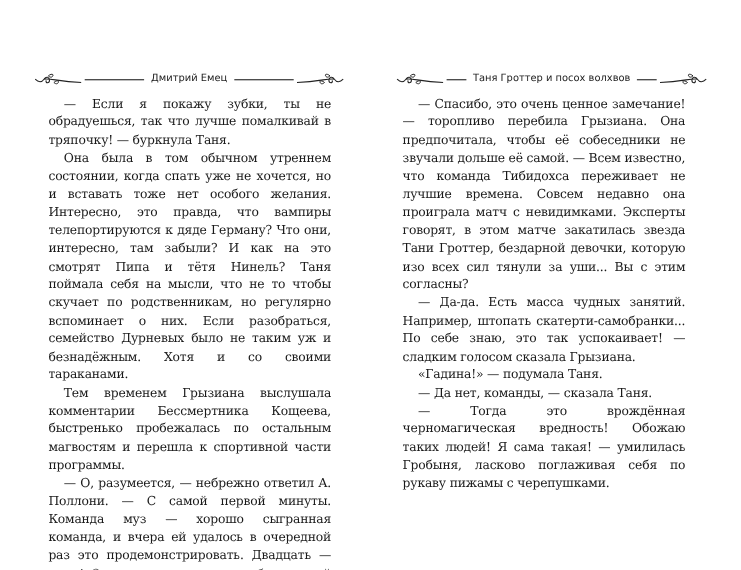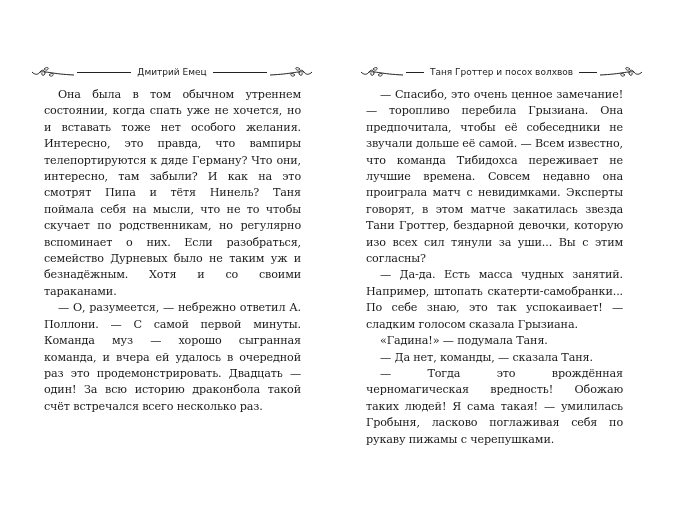--- a/index.html
+++ b/index.html
@@ -36,21 +36,23 @@
     <span class="running-title">Дмитрий Емец</span>
     <div class="rule"></div>
     <svg class="ornament" width="44" height="14" viewBox="0 0 44 14" style="transform:scaleX(-1)">
       <path d="M2 7 C5 10 8 10 10 7 C12 4 15 5 15 8 C15 11 11 11 12 8 M10 7 C16 6 22 9 44 10" fill="none" stroke="#222" stroke-width="1"></path>
       <path d="M14 4 C16 2 19 2 18 4 C17 6 15 5 14 4 Z" fill="none" stroke="#222" stroke-width="0.9"></path>
       <path d="M19 10 C21 8 24 8 23 10 C22 12 20 11 19 10 Z" fill="none" stroke="#222" stroke-width="0.9"></path>
     </svg>
   </div>
 
   <div class="body-text">
+    <p>— Если я покажу зубки, ты не обрадуешься, так что лучше помалкивай в тряпочку! — буркнула Таня.</p>
     <p>Она была в том обычном утреннем состоянии, когда спать уже не хочется, но и вставать тоже нет особого желания. Интересно, это правда, что вампиры телепортируются к дяде Герману? Что они, интересно, там забыли? И как на это смотрят Пипа и тётя Нинель? Таня поймала себя на мысли, что не то чтобы скучает по родственникам, но регулярно вспоминает о них. Если разобраться, семейство Дурневых было не таким уж и безнадёжным. Хотя и со своими тараканами.</p>
+    <p>Тем временем Грызиана выслушала комментарии Бессмертника Кощеева, быстренько пробежалась по остальным магвостям и перешла к спортивной части программы.</p>
     <p>— О, разумеется, — небрежно ответил А. Поллони. — С самой первой минуты. Команда муз — хорошо сыгранная команда, и вчера ей удалось в очередной раз это продемонстрировать. Двадцать — один! За всю историю драконбола такой счёт встречался всего несколько раз.</p>
 
   </div>
 
   <div class="footer">
     <svg width="18" height="8" viewBox="0 0 18 8">
       <path d="M1 4 C3 1 5 1 6 3 C7 5 9 6 11 4 C13 2 15 3 17 5" fill="none" stroke="#222" stroke-width="1"></path>
       <circle cx="4" cy="3" r="1.2" fill="none" stroke="#222" stroke-width="0.8"></circle>
     </svg>
     <span>110</span>

